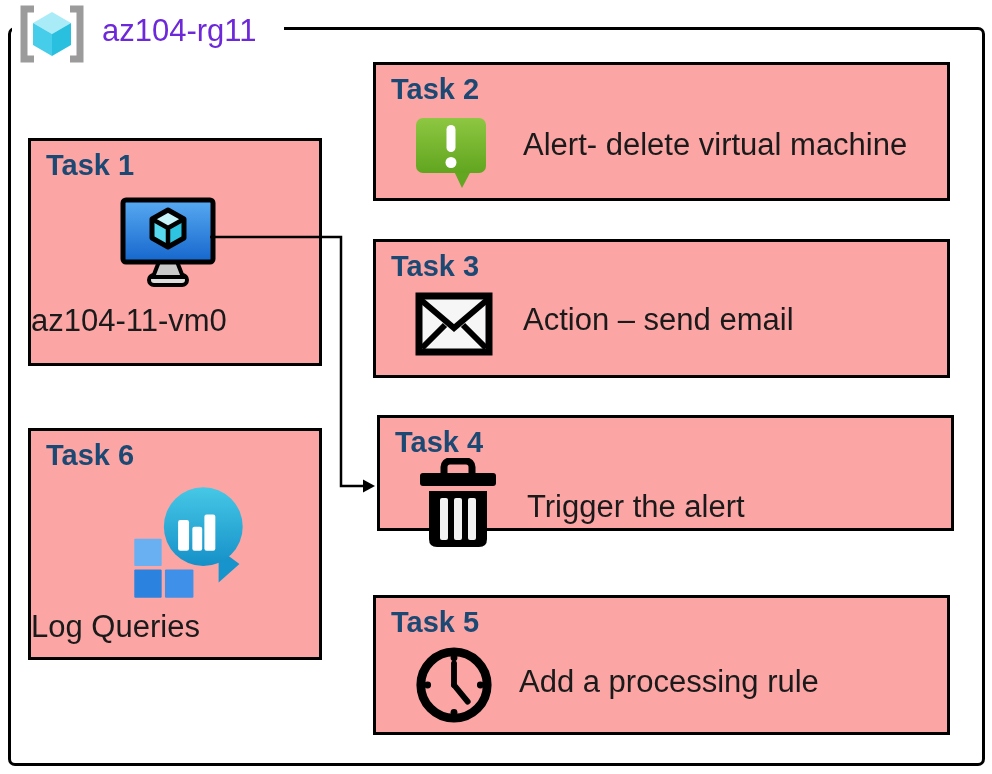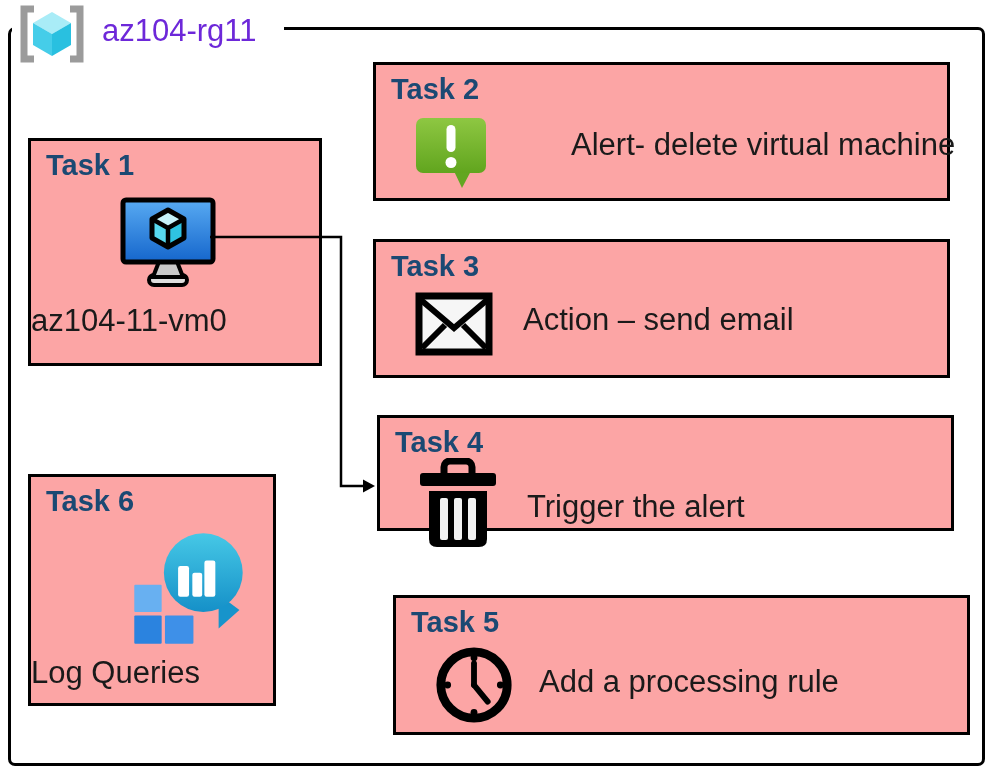--- a/index.html
+++ b/index.html
@@ -12,25 +12,25 @@
   .rg-icon{position:absolute;left:13px;top:5px;width:78px;height:58px;}
   .rg-title{position:absolute;left:102px;top:13px;font-size:31px;color:#6d28d9;white-space:nowrap;}
 
   .task-box{position:absolute;background:#fca5a5;border:3px solid #000;box-sizing:border-box;}
   .task-label{position:absolute;left:15px;top:8px;font-size:29px;font-weight:bold;color:#1B4973;white-space:nowrap;}
   .desc{position:absolute;font-size:31px;color:#1a1a1a;white-space:nowrap;}
   .center-text{left:0;width:100%;}
   .icon{position:absolute;}
 
   .box-t1{left:28px;top:138px;width:294px;height:228px;}
-  .box-t6{left:28px;top:428px;width:248px;height:232px;margin-top:46px;}
+  .box-t6{left:28px;top:428px;width:294px;height:232px;}
   .box-t2{left:373px;top:62px;width:577px;height:139px;}
   .box-t3{left:373px;top:239px;width:577px;height:139px;}
   .box-t4{left:377px;top:415px;width:577px;height:116px;}
-  .box-t5{left:373px;top:595px;width:577px;height:140px;margin-left:20px;}
+  .box-t5{left:373px;top:595px;width:577px;height:140px;}
 
   .arrow-overlay{position:absolute;left:0;top:0;width:992px;height:774px;pointer-events:none;}
 </style>
 </head>
 <body>
 
 <div id="stage">
 
   <div class="outer-frame"></div>
   <div class="frame-gap"></div>
@@ -101,21 +101,21 @@
             <stop offset="0" stop-color="#8EC742"></stop>
               <stop offset="1" stop-color="#61A51E"></stop>
           </linearGradient>
         </defs>
         <polygon points="38,52 57,52 47,71" fill="#62A621"></polygon>
         <rect x="1" y="1" width="70" height="55" rx="7" fill="url(#alertG)"></rect>
         <rect x="31.5" y="8" width="9" height="27" rx="4.5" fill="#fff"></rect>
         <circle cx="36" cy="45.5" r="5.5" fill="#fff"></circle>
       </svg>
     </div>
-    <div class="desc" style="left:147px;top:62px;margin-left:48px;">Alert- delete virtual machine</div>
+    <div class="desc" style="left:147px;top:62px;">Alert- delete virtual machine</div>
   </div>
 
   <div class="task-box box-t3">
     <div class="task-label">Task 3</div>
     <div class="icon" style="left:39px;top:50px;">
       <svg width="78" height="64" viewBox="0 0 78 64">
         <rect x="4" y="4" width="70" height="56" fill="#F6F6F6" stroke="#000" stroke-width="7"></rect>
         <path d="M6,8 L39,36 L72,8" fill="none" stroke="#000" stroke-width="6"></path>
         <path d="M7,56 L30,33 M71,56 L48,33" fill="none" stroke="#000" stroke-width="6"></path>
       </svg>

